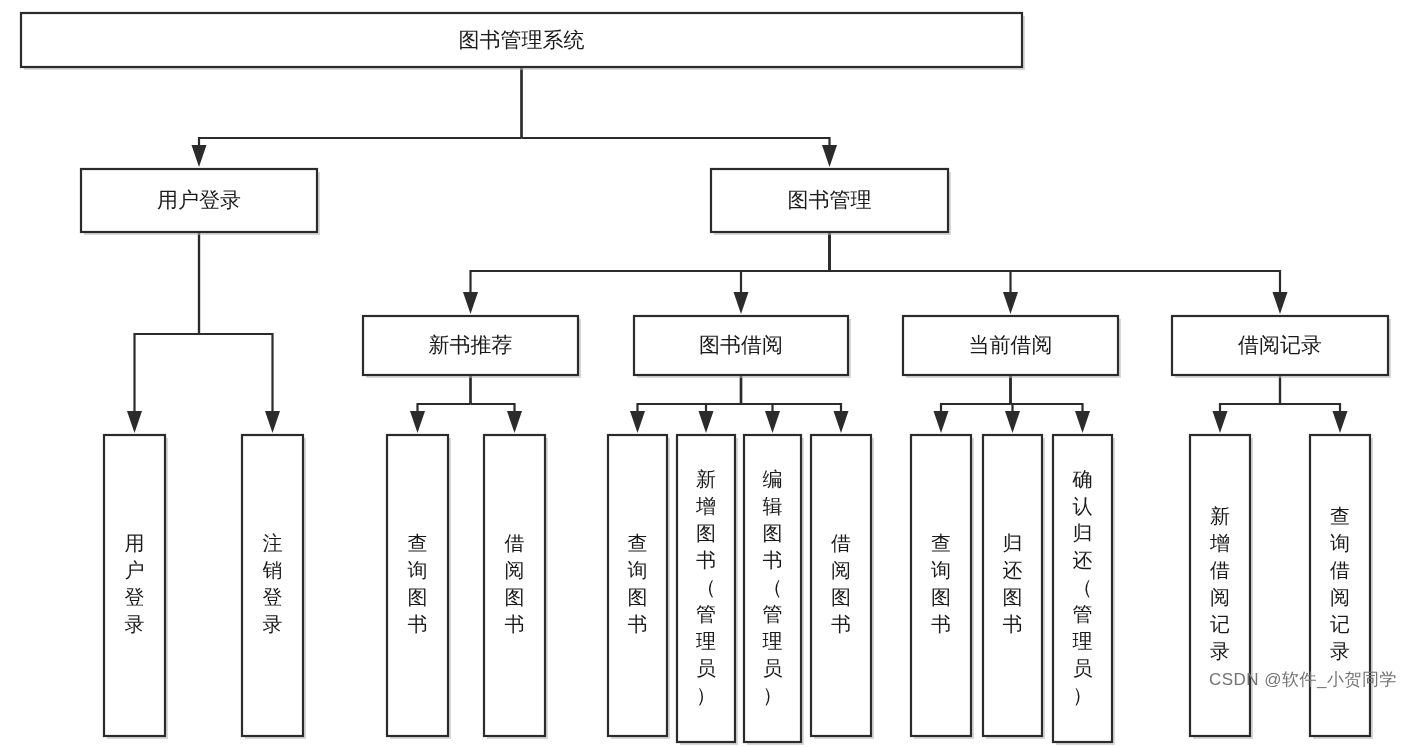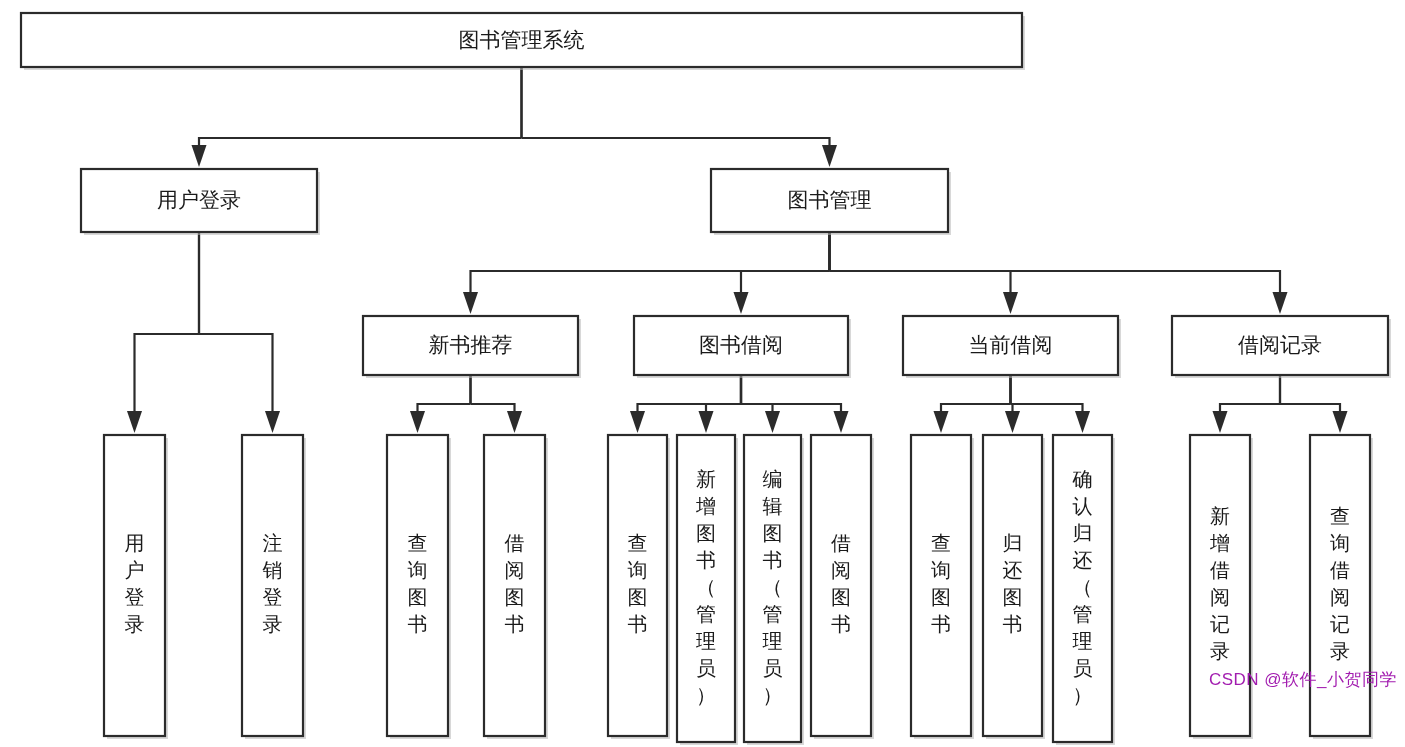--- a/index.html
+++ b/index.html
@@ -59,21 +59,21 @@
   }
   .edge-arrow {
     fill: #2b2b2b;
     stroke: none;
   }
   .watermark {
     position: absolute;
     right: 8px;
     bottom: 6px;
     font-size: 17px;
-    color: #a21caf;
+    color: #737373;
     font-family: "Liberation Sans", "DejaVu Sans", sans-serif;
     letter-spacing: 0.5px;
     white-space: nowrap;
     user-select: none;
   }
 </style>
 </head>
 <body>
 
 <div id="diagram-root">

